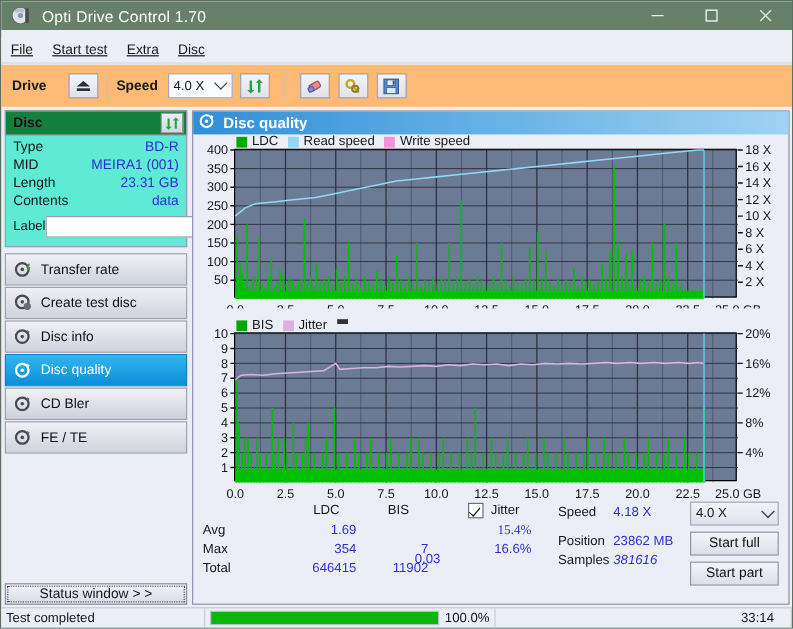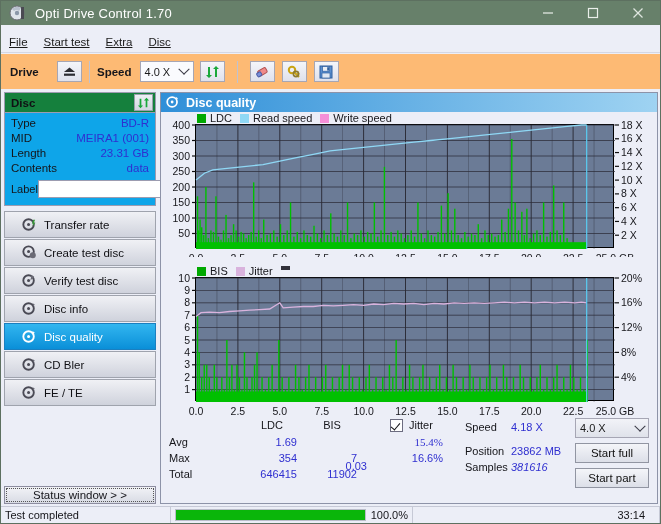--- a/index.html
+++ b/index.html
@@ -71,38 +71,38 @@
   
   .leftpane{ position:absolute; left:3px; top:91px; width:152px; height:398px; }
   .disc-head{
     height:21px; border:1px solid #9c9cb0; background:#15803d;
     display:flex; align-items:center; padding:0 2px 0 6px; font-weight:bold; font-size:11.5px;
     color:#101014;
   }
   .disc-head .sbtn{ margin-left:auto; width:19px;height:17px;border:1px solid #9aa0ac;
      background:linear-gradient(#eceff4,#d2d6e0); display:flex;align-items:center;justify-content:center;}
   .disc-body{
-    border:1px solid #9c9cb0; border-top:none; background:#0ea5e9; padding:3px 6px 6px 6px;
+    border:1px solid #9c9cb0; border-top:none; background:#5eead4; padding:3px 6px 6px 6px;
   }
   .drow{ display:flex; justify-content:space-between; font-size:11.5px; line-height:15px; }
   .dkey{ color:#15151a; }
   .dval{ color:#2f2fd0; }
   .labelrow{ display:flex; align-items:center; margin-top:3px; }
   .labelrow .dkey{ width:40px; }
   .label-input{
     flex:1; height:18px; background:#ffffff; border:1px solid #9c9cb0; margin-right:3px;
   }
   .cdbtn{ width:21px;height:20px;border:1px solid #9aa0ac;
      background:linear-gradient(#eceff4,#d2d6e0);display:flex;align-items:center;justify-content:center;}
 
   .navlist{ margin-top:5px; }
   .navbtn{
     height:27px; margin-bottom:1px; border:1px solid #9fa3ad;
     background:linear-gradient(#f0f1f5,#cfd2dc);
-    display:flex; align-items:center; padding-left:17px; font-size:11.5px; color:#101014;
+    display:flex; align-items:center; padding-left:7px; font-size:11.5px; color:#101014;
   }
   .navbtn.sel{
     background:linear-gradient(#32b6f0,#0a8fd8);
     border:1px solid #1a7fc0; color:#ffffff;
   }
   .navbtn .nicon{ width:15px;height:15px; margin-right:7px; flex:none;}
   .statusbtn{
     position:absolute; left:3px; top:485px; width:152px; height:18px;
     border:1px solid #8d8da0; background:linear-gradient(#f2f3f7,#d8dbe4);
     display:flex;align-items:center;justify-content:center; font-size:11.5px;
@@ -299,30 +299,20 @@
         <span class="nicon">
           <svg width="15" height="15" viewBox="0 0 16 16">
               <circle cx="7" cy="7" r="5.6" fill="none" stroke="#4a4a55" stroke-width="2"></circle>
               <circle cx="7" cy="7" r="1.6" fill="#4a4a55"></circle>
               <circle cx="11.5" cy="11" r="3.2" fill="#6a6a75"></circle>
             </svg>
         </span>
         <span>Create test disc</span>
       </div>
 
-      <div class="navbtn">
-        <span class="nicon">
-          <svg width="15" height="15" viewBox="0 0 16 16">
-              <circle cx="7" cy="8" r="5.6" fill="none" stroke="#4a4a55" stroke-width="2"></circle>
-              <circle cx="7" cy="8" r="1.6" fill="#4a4a55"></circle>
-              <path d="M10 2 l3 2 -4 4 z" fill="#6a6a75"></path>
-            </svg>
-        </span>
-        <span>Verify test disc</span>
-      </div>
 
 
       <div class="navbtn">
         <span class="nicon">
           <svg width="15" height="15" viewBox="0 0 16 16">
               <circle cx="7" cy="8" r="5.6" fill="none" stroke="#4a4a55" stroke-width="2"></circle>
               <circle cx="7" cy="8" r="1.6" fill="#4a4a55"></circle>
               <path d="M11 2 l2.6 1.6 -1.4 2 z" fill="#6a6a75"></path>
             </svg>
         </span>

